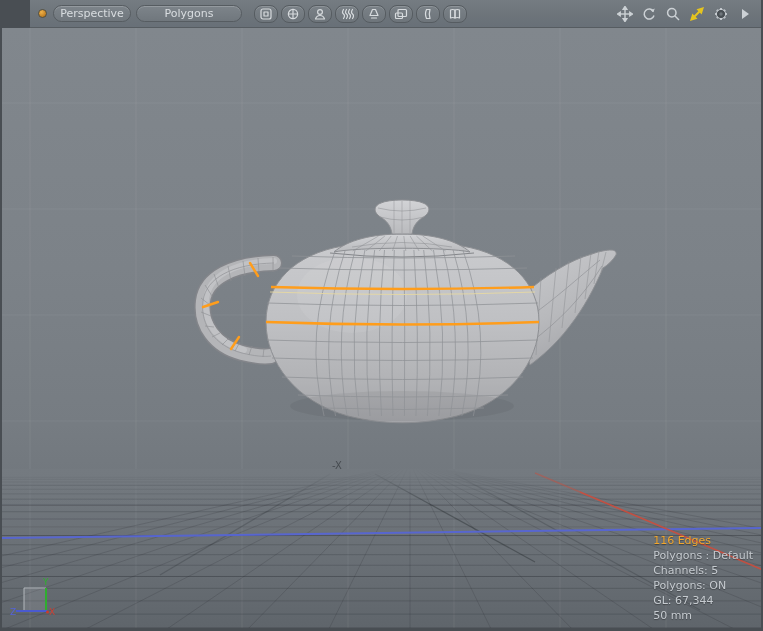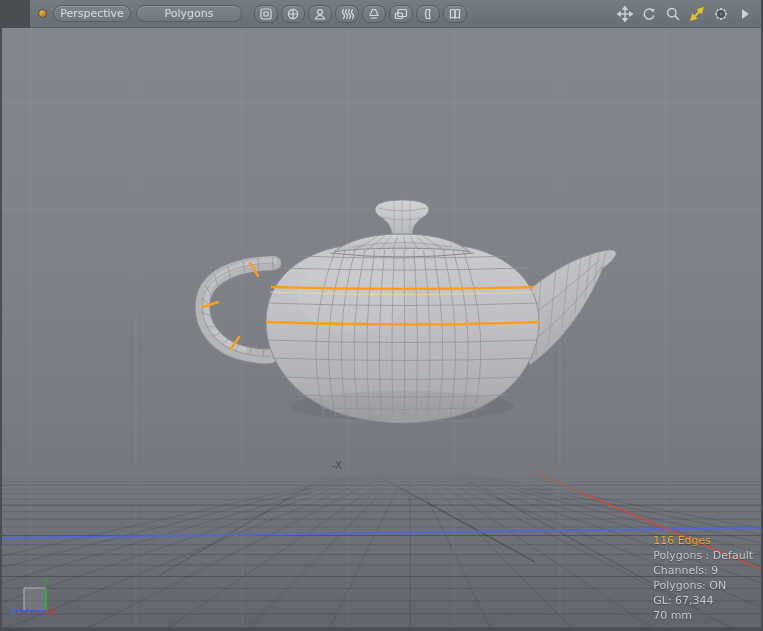--- a/index.html
+++ b/index.html
@@ -355,19 +355,19 @@
         <circle cx="47.5" cy="612" r="1.5" fill="#cc3b2e"></circle>
         <text x="43" y="585" font-size="9" fill="#2fae2f">Y</text>
         <text x="49" y="615" font-size="9" fill="#cc4034">X</text>
         <text x="10" y="615" font-size="9" fill="#5563d6">Z</text>
       </g>
     </svg>
 
     <div class="hud">
       <div class="sel">116 Edges</div>
       <div>Polygons : Default</div>
-      <div>Channels: 9</div>
+      <div>Channels: 5</div>
       <div>Polygons: ON</div>
       <div>GL: 67,344</div>
-      <div>70 mm</div>
+      <div>50 mm</div>
     </div>
   </div>
 </div>
 
 </body></html>

